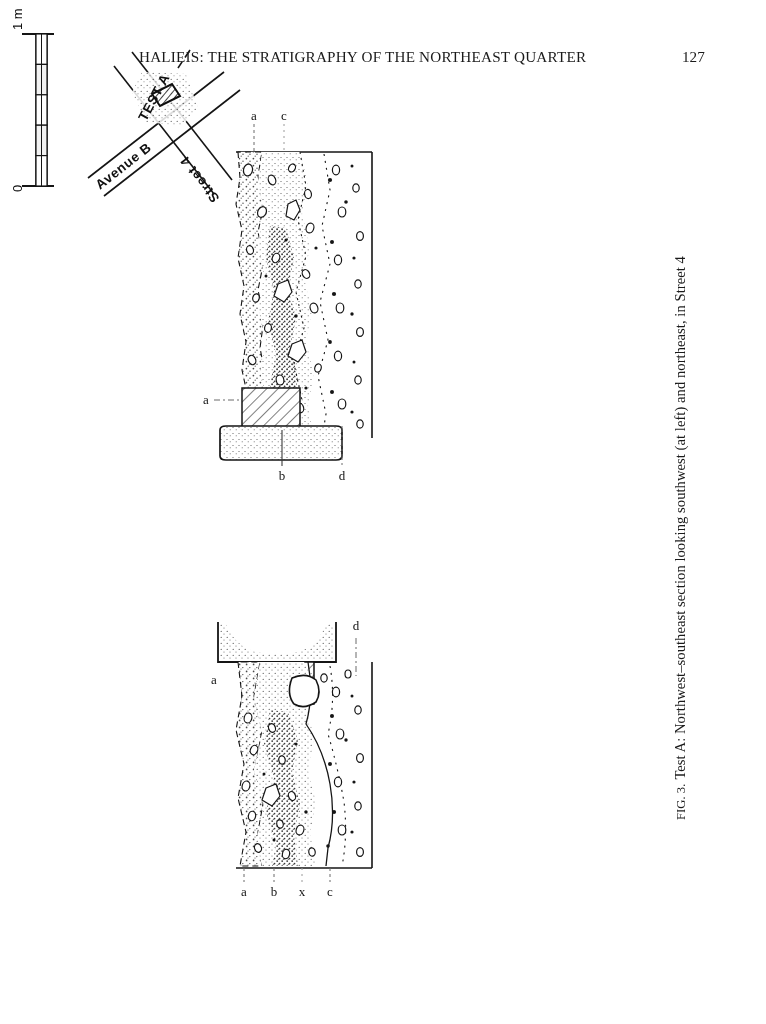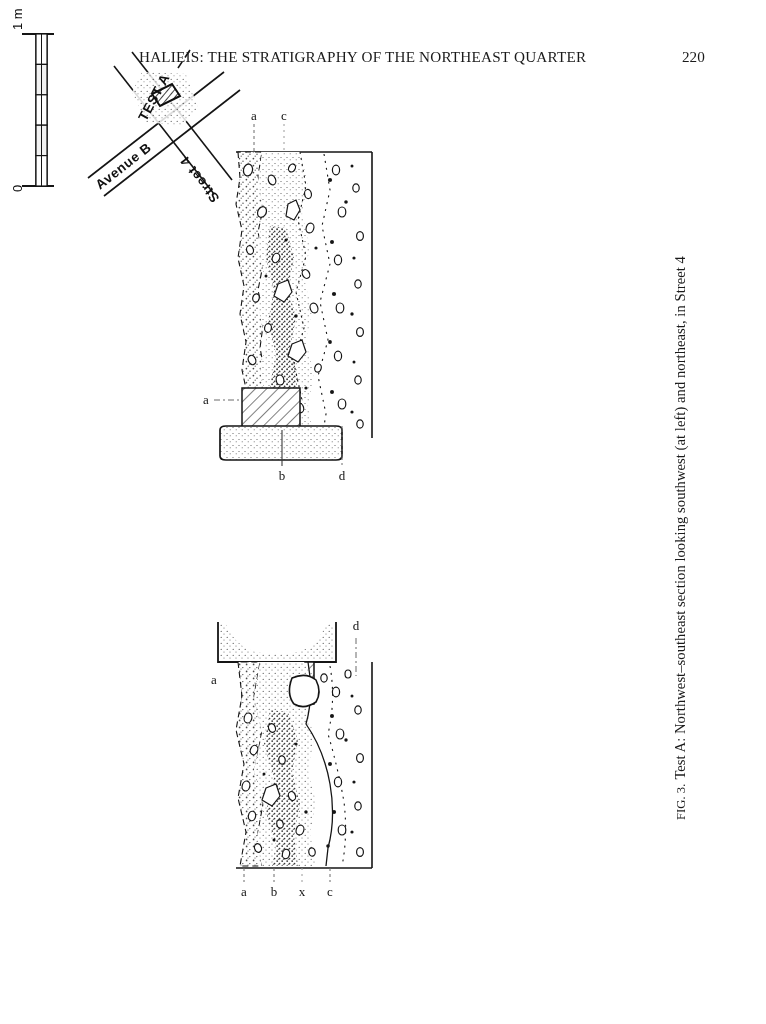--- a/index.html
+++ b/index.html
@@ -93,21 +93,21 @@
   }
 </style>
 </head>
 <body>
 
 <div id="page">
 
   
   <div id="running-head">
     <div id="head-title">HALIEIS: THE STRATIGRAPHY OF THE NORTHEAST QUARTER</div>
-    <div id="head-pagenum">220</div>
+    <div id="head-pagenum">127</div>
   </div>
 
   
   <svg id="upper-section" class="section-svg" width="200" height="380" viewBox="0 0 200 380">
     <defs>
       <pattern id="stipA" width="7" height="7" patternUnits="userSpaceOnUse">
         <rect width="7" height="7" fill="#ffffff"></rect>
         <circle cx="1.4" cy="1.6" r="0.85" fill="#4a4a4a"></circle>
         <circle cx="5.0" cy="4.3" r="0.7" fill="#4a4a4a"></circle>
         <circle cx="3.2" cy="6.2" r="0.6" fill="#5a5a5a"></circle>

